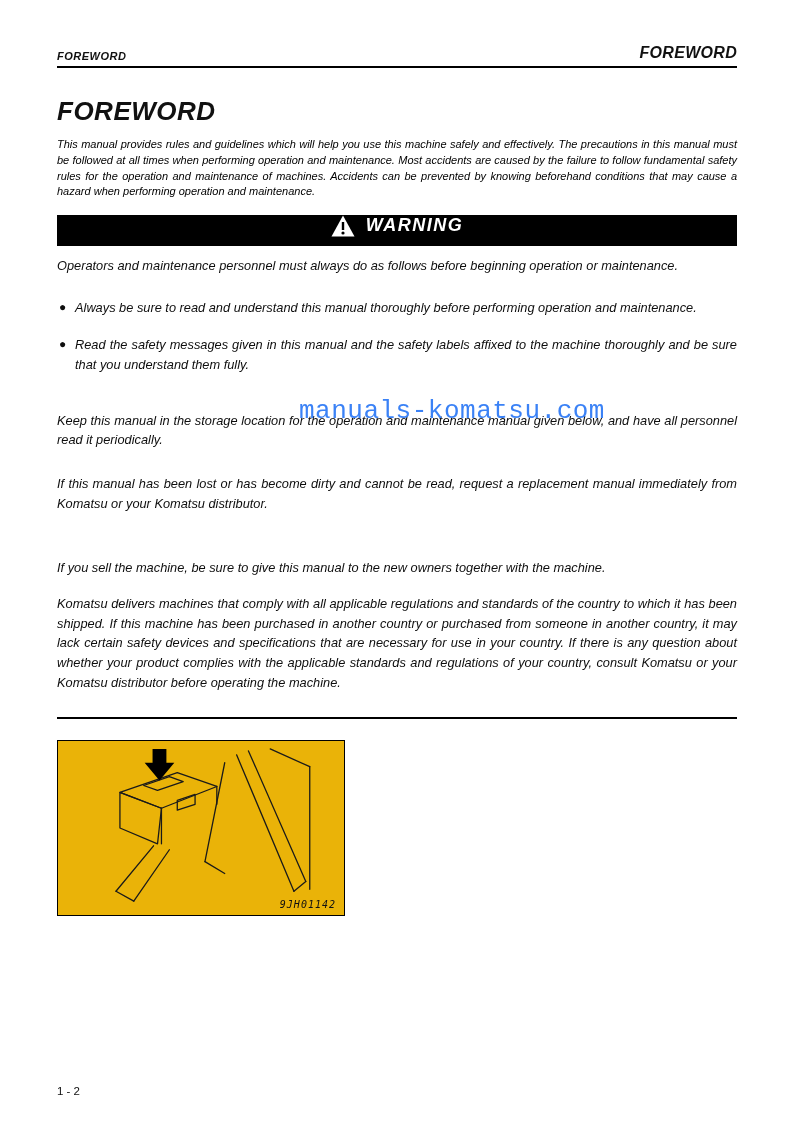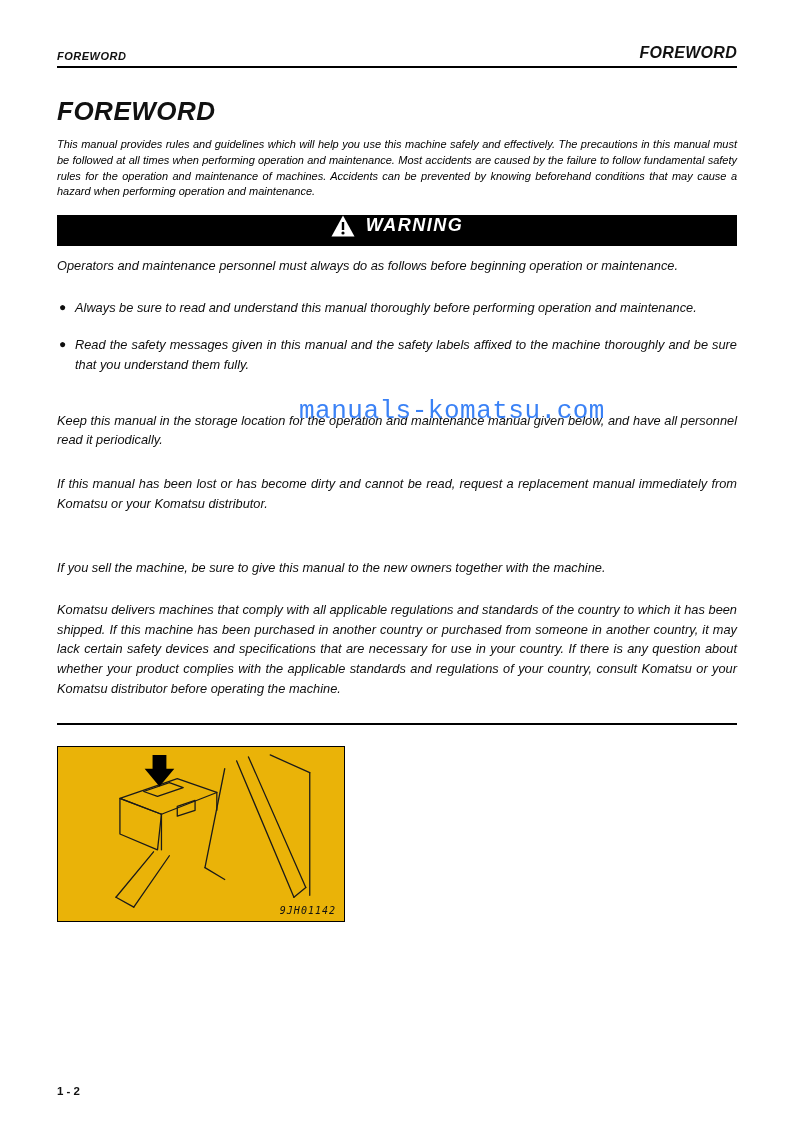--- a/index.html
+++ b/index.html
@@ -80,21 +80,21 @@
     font-size: 12.8px;
     line-height: 1.55;
     text-align: justify;
     font-weight: 500;
     color: #0e0e0e;
   }
   .p-operators { margin-top: 10px; }
   .p-keep      { margin-top: 36px; }
   .p-lost      { margin-top: 24px; }
   .p-sell      { margin-top: 44px; }
-  .p-comply    { margin-top: 22px; }
+  .p-comply    { margin-top: 16px; }
   .bullet-list { margin-top: 22px; }
   .bullet-item {
     display: flex;
     margin-bottom: 17px;
     font-size: 12.8px;
     line-height: 1.55;
     font-weight: 500;
     color: #0e0e0e;
   }
   .bullet-item .bullet {
@@ -157,21 +157,20 @@
     letter-spacing: 0.5px;
     white-space: nowrap;
     pointer-events: none;
   }
   .page-number {
     position: absolute;
     left: 57px;
     bottom: 26px;
     font-size: 11.5px;
     color: #111;
-    font-weight: bold;
   }
 </style>
 </head>
 <body>
 
 <div class="page">
   <div class="content">
 
     <header class="page-header">
       <span class="left">FOREWORD</span>

